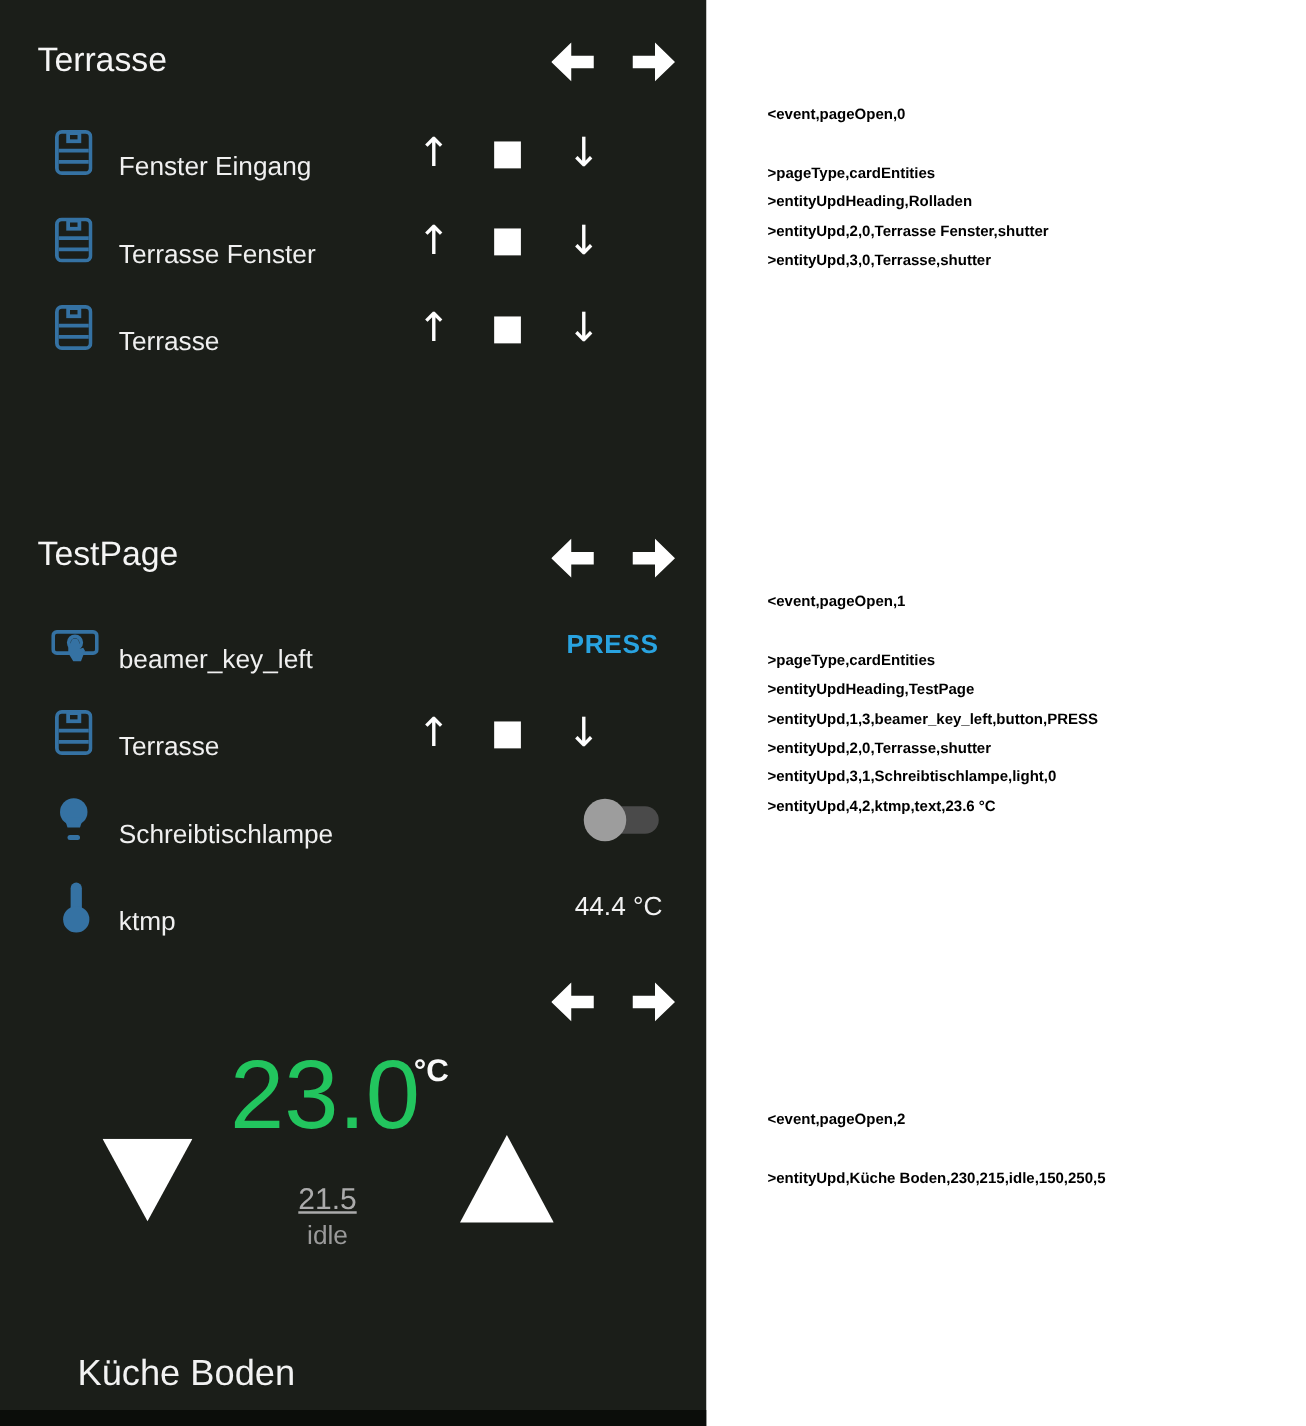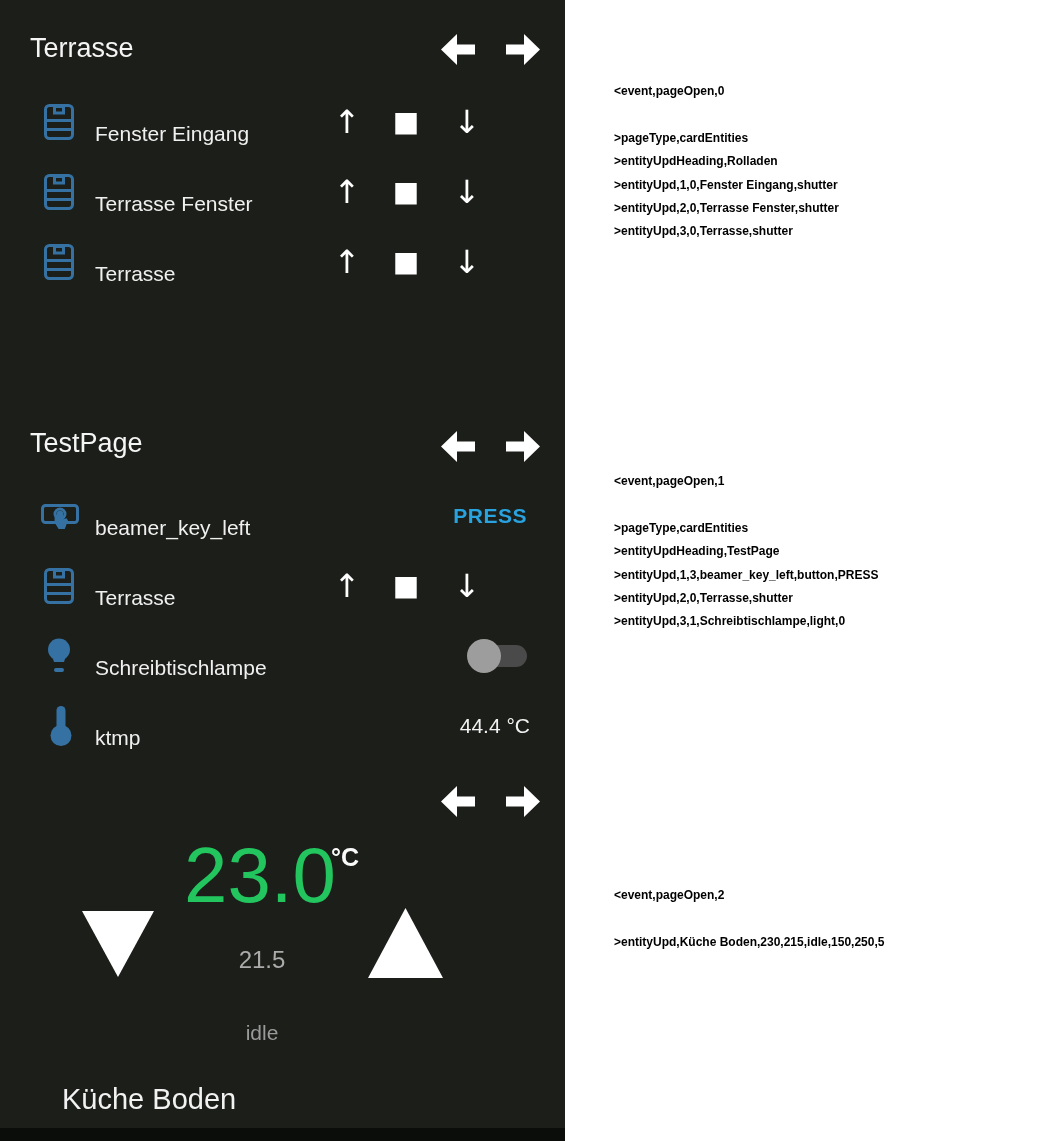--- a/index.html
+++ b/index.html
@@ -25,22 +25,22 @@
        color:#29a3e0;font-size:21px;font-weight:700;letter-spacing:.5px;cursor:pointer;}
   .text-value{position:absolute;right:35px;top:50%;transform:translateY(-50%);color:#f2f2f2;font-size:21px;}
   .switch{position:absolute;left:469px;top:50%;transform:translateY(-50%);width:58px;height:22px;
        border-radius:11px;background:#4a4a4a;cursor:pointer;}
   .switch .knob{position:absolute;left:-2px;top:-6px;width:34px;height:34px;border-radius:50%;background:#9d9d9d;}
   
   .thermo-temp{position:absolute;left:130px;top:836px;width:260px;text-align:center;
        color:#22c55e;font-size:78px;font-weight:400;line-height:1;}
   .thermo-unit{position:absolute;left:331px;top:843px;color:#fafafa;font-size:25px;font-weight:700;}
   .thermo-btn{position:absolute;cursor:pointer;line-height:0;}
-  .thermo-setpoint{position:absolute;left:182px;top:946px;width:160px;text-align:center;color:#ababab;font-size:24px;}
-  .thermo-state{position:absolute;left:182px;top:977px;width:160px;text-align:center;color:#9a9a9a;font-size:21px;margin-top:44px;}
+  .thermo-setpoint{position:absolute;left:182px;top:946px;width:160px;text-align:center;color:#ababab;font-size:24px;text-decoration:underline;}
+  .thermo-state{position:absolute;left:182px;top:977px;width:160px;text-align:center;color:#9a9a9a;font-size:21px;}
   .thermo-title{position:absolute;left:62px;top:1083px;width:400px;color:#f2f2f2;font-size:29px;}
   
   .log-block{position:absolute;left:614px;color:#000;font-size:12px;font-weight:700;white-space:nowrap;}
   .log-line{height:23.4px;line-height:23.4px;}
 </style>
 </head>
 <body>
 
 <svg width="0" height="0" style="position:absolute">
   <defs>
@@ -184,30 +184,30 @@
   </div>
 
   <div class="panel-bottom-strip"></div>
 </div>
 
 <div class="log-block" style="top:80px">
     <div class="log-line">&lt;event,pageOpen,0</div>
     <div class="log-line">&nbsp;</div>
     <div class="log-line">&gt;pageType,cardEntities</div>
     <div class="log-line">&gt;entityUpdHeading,Rolladen</div>
-    <div class="log-line">&gt;entityUpd,1,0,Fenster Eingang,shutter</div>
     <div class="log-line">&gt;entityUpd,2,0,Terrasse Fenster,shutter</div>
     <div class="log-line">&gt;entityUpd,3,0,Terrasse,shutter</div>
   </div>
 <div class="log-block" style="top:470px">
     <div class="log-line">&lt;event,pageOpen,1</div>
     <div class="log-line">&nbsp;</div>
     <div class="log-line">&gt;pageType,cardEntities</div>
     <div class="log-line">&gt;entityUpdHeading,TestPage</div>
     <div class="log-line">&gt;entityUpd,1,3,beamer_key_left,button,PRESS</div>
     <div class="log-line">&gt;entityUpd,2,0,Terrasse,shutter</div>
     <div class="log-line">&gt;entityUpd,3,1,Schreibtischlampe,light,0</div>
+    <div class="log-line">&gt;entityUpd,4,2,ktmp,text,23.6 °C</div>
   </div>
 <div class="log-block" style="top:884px">
     <div class="log-line">&lt;event,pageOpen,2</div>
     <div class="log-line">&nbsp;</div>
     <div class="log-line">&gt;entityUpd,Küche Boden,230,215,idle,150,250,5</div>
   </div>
 
 </body></html>

